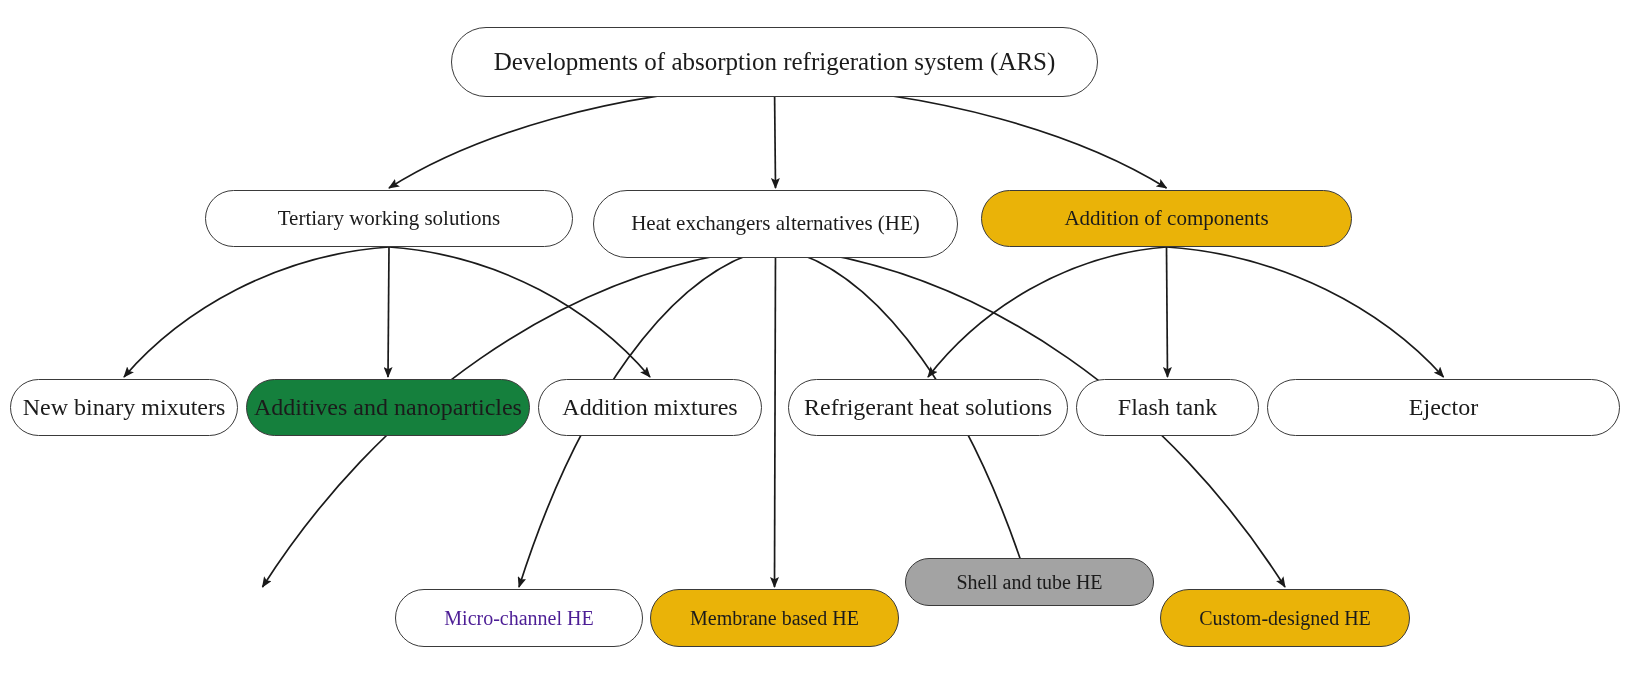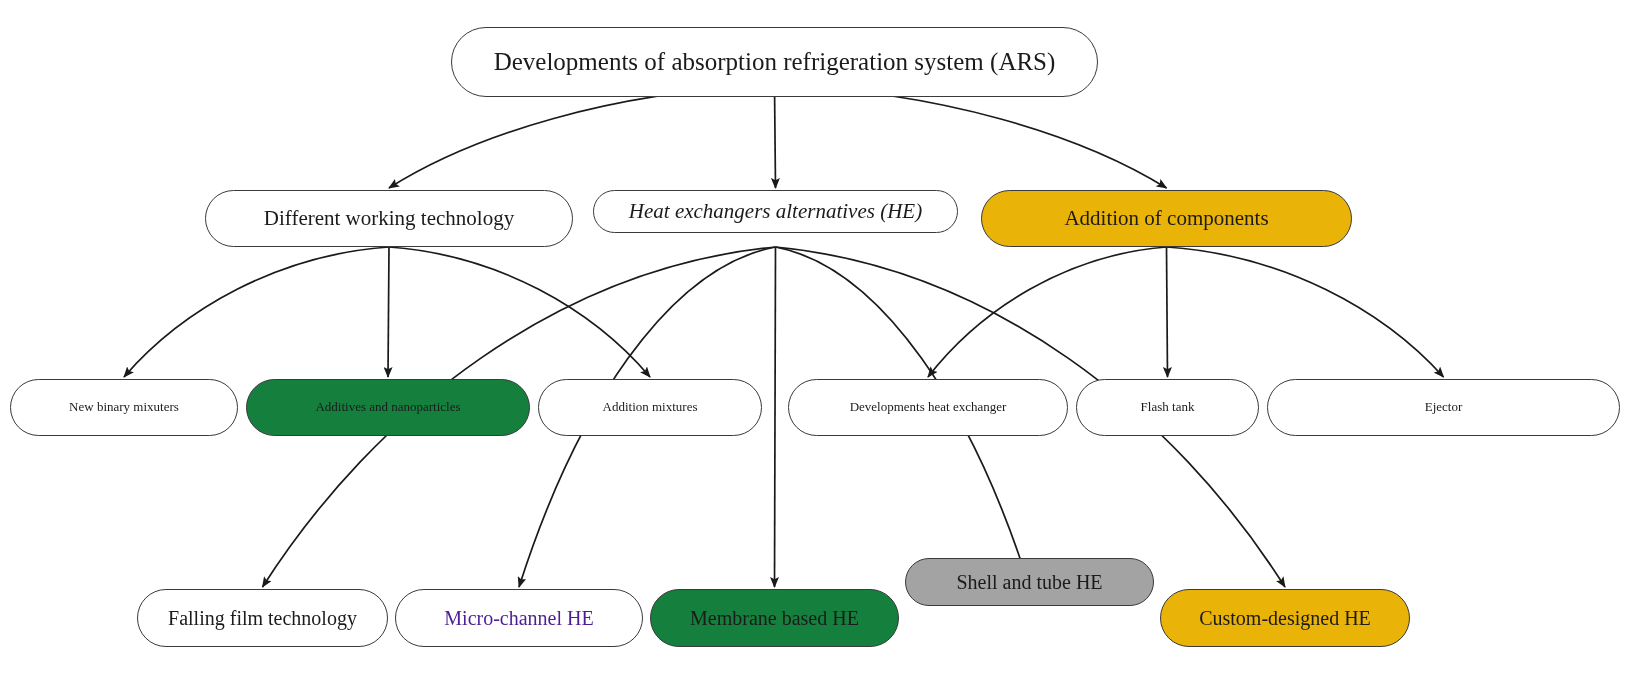--- a/index.html
+++ b/index.html
@@ -40,21 +40,21 @@
     z-index: 2;
   }
   .node-label {
     display: block;
     line-height: 1.1;
     white-space: nowrap;
     padding: 0 10px;
   }
   .node.root .node-label { font-size: 25px; }
   .node.level2 .node-label { font-size: 21px; }
-  .node.level3 .node-label { font-size: 13px; }
+  .node.level3 .node-label { font-size: 24px; }
   .node.level4 .node-label { font-size: 20px; }
 </style>
 </head>
 <body>
 
 <div id="diagram-root" style="background: rgb(255, 255, 255);">
 
   <svg id="edge-layer" viewBox="0 0 1641 699" width="1641" height="699" xmlns="http://www.w3.org/2000/svg">
     <defs>
       <marker id="arrowhead" markerWidth="11" markerHeight="9" refX="10" refY="4.5" orient="auto" markerUnits="userSpaceOnUse">
@@ -77,55 +77,52 @@
         <path d="M 775.5 247 C 882.18 267.4, 973.62 410.2, 1029.5 587" stroke="#1a1a1a" stroke-width="1.7" fill="none" marker-end="url(#arrowhead)"></path>
         <path d="M 775.5 247 C 989.49 267.4, 1172.91 410.2, 1285 587" stroke="#1a1a1a" stroke-width="1.7" fill="none" marker-end="url(#arrowhead)"></path>
       </g>
   </svg>
 
   <div class="node root" style="left: 451px; top: 15px; width: 647px; height: 70px; border-color: rgb(58, 58, 58); background: rgb(255, 255, 255); color: rgb(27, 27, 27); margin-top: 12px;">
     <span class="node-label">Developments of absorption refrigeration system (ARS)</span>
   </div>
 
   <div class="node level2" style="left: 205px; top: 190px; width: 368px; height: 57px; border-color: rgb(58, 58, 58); background: rgb(255, 255, 255); color: rgb(27, 27, 27);">
-    <span class="node-label">Different working technology</span>
+    <span class="node-label">Tertiary working solutions</span>
   </div>
-  <div class="node level2" style="left: 593px; top: 190px; width: 365px; height: 43px; border-color: rgb(58, 58, 58); background: rgb(255, 255, 255); color: rgb(27, 27, 27); font-style: italic;">
+  <div class="node level2" style="left: 593px; top: 190px; width: 365px; height: 68px; border-color: rgb(58, 58, 58); background: rgb(255, 255, 255); color: rgb(27, 27, 27);">
     <span class="node-label">Heat exchangers alternatives (HE)</span>
   </div>
   <div class="node level2" style="left: 981px; top: 190px; width: 371px; height: 57px; border-color: rgb(58, 58, 58); background: #eab308; color: rgb(27, 27, 27);">
     <span class="node-label">Addition of components</span>
   </div>
 
   <div class="node level3" style="left: 10px; top: 379px; width: 228px; height: 57px; border-color: rgb(58, 58, 58); background: rgb(255, 255, 255); color: rgb(27, 27, 27);">
     <span class="node-label">New binary mixuters</span>
   </div>
   <div class="node level3" style="left: 246px; top: 379px; width: 284px; height: 57px; border-color: rgb(58, 58, 58); background: #15803d; color: rgb(27, 27, 27);">
     <span class="node-label">Additives and nanoparticles</span>
   </div>
   <div class="node level3" style="left: 538px; top: 379px; width: 224px; height: 57px; border-color: rgb(58, 58, 58); background: rgb(255, 255, 255); color: rgb(27, 27, 27);">
     <span class="node-label">Addition mixtures</span>
   </div>
   <div class="node level3" style="left: 788px; top: 379px; width: 280px; height: 57px; border-color: rgb(58, 58, 58); background: rgb(255, 255, 255); color: rgb(27, 27, 27);">
-    <span class="node-label">Developments heat exchanger</span>
+    <span class="node-label">Refrigerant heat solutions</span>
   </div>
   <div class="node level3" style="left: 1267px; top: 379px; width: 353px; height: 57px; border-color: rgb(58, 58, 58); background: rgb(255, 255, 255); color: rgb(27, 27, 27);">
     <span class="node-label">Ejector</span>
   </div>
   <div class="node level3" style="left: 1076px; top: 379px; width: 183px; height: 57px; border-color: rgb(58, 58, 58); background: rgb(255, 255, 255); color: rgb(27, 27, 27);">
     <span class="node-label">Flash tank</span>
   </div>
 
-  <div class="node level4" style="left: 137px; top: 589px; width: 251px; height: 58px; border-color: rgb(58, 58, 58); background: rgb(255, 255, 255); color: rgb(27, 27, 27);">
-    <span class="node-label">Falling film technology</span>
-  </div>
   <div class="node level4" style="left: 395px; top: 589px; width: 248px; height: 58px; border-color: rgb(58, 58, 58); background: rgb(255, 255, 255); color: #4c1d95;">
     <span class="node-label">Micro-channel HE</span>
   </div>
-  <div class="node level4" style="left: 650px; top: 589px; width: 249px; height: 58px; border-color: rgb(58, 58, 58); background: #15803d; color: rgb(27, 27, 27);">
+  <div class="node level4" style="left: 650px; top: 589px; width: 249px; height: 58px; border-color: rgb(58, 58, 58); background: #eab308; color: rgb(27, 27, 27);">
     <span class="node-label">Membrane based HE</span>
   </div>
   <div class="node level4" style="left: 905px; top: 558px; width: 249px; height: 48px; border-color: rgb(58, 58, 58); background: #a3a3a3; color: rgb(27, 27, 27);">
     <span class="node-label">Shell and tube HE</span>
   </div>
   <div class="node level4" style="left: 1160px; top: 589px; width: 250px; height: 58px; border-color: rgb(58, 58, 58); background: #eab308; color: rgb(27, 27, 27);">
     <span class="node-label">Custom-designed HE</span>
   </div>
 
 </div>

